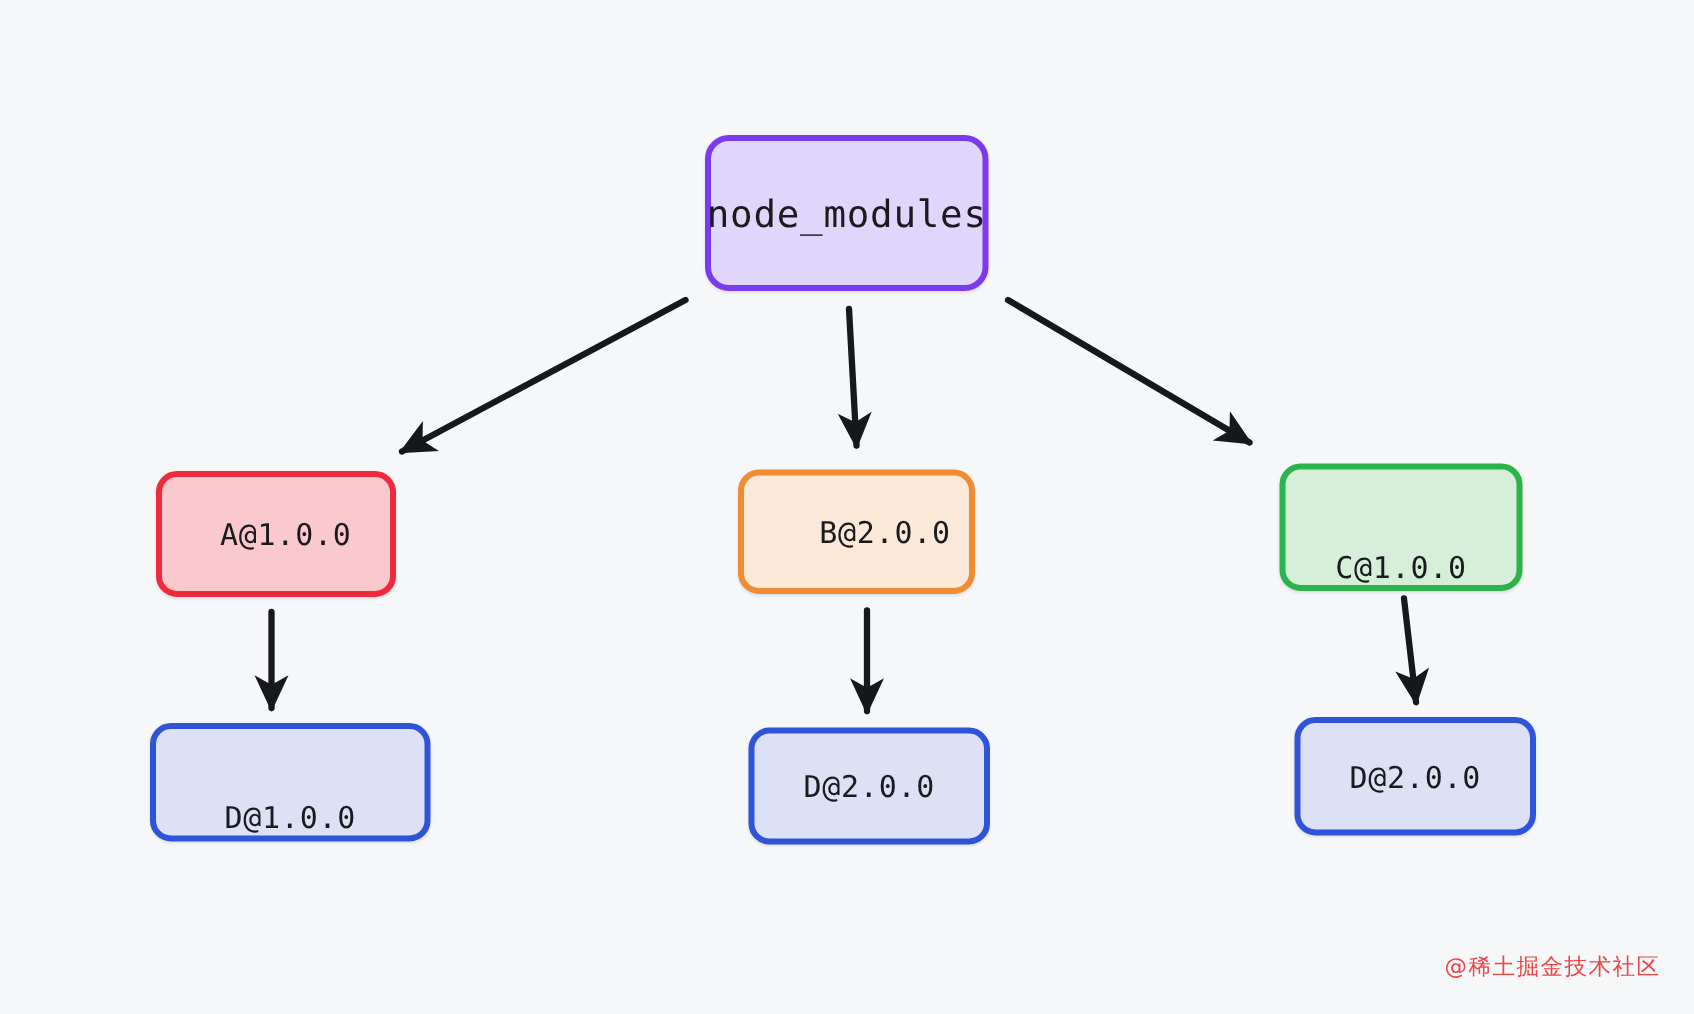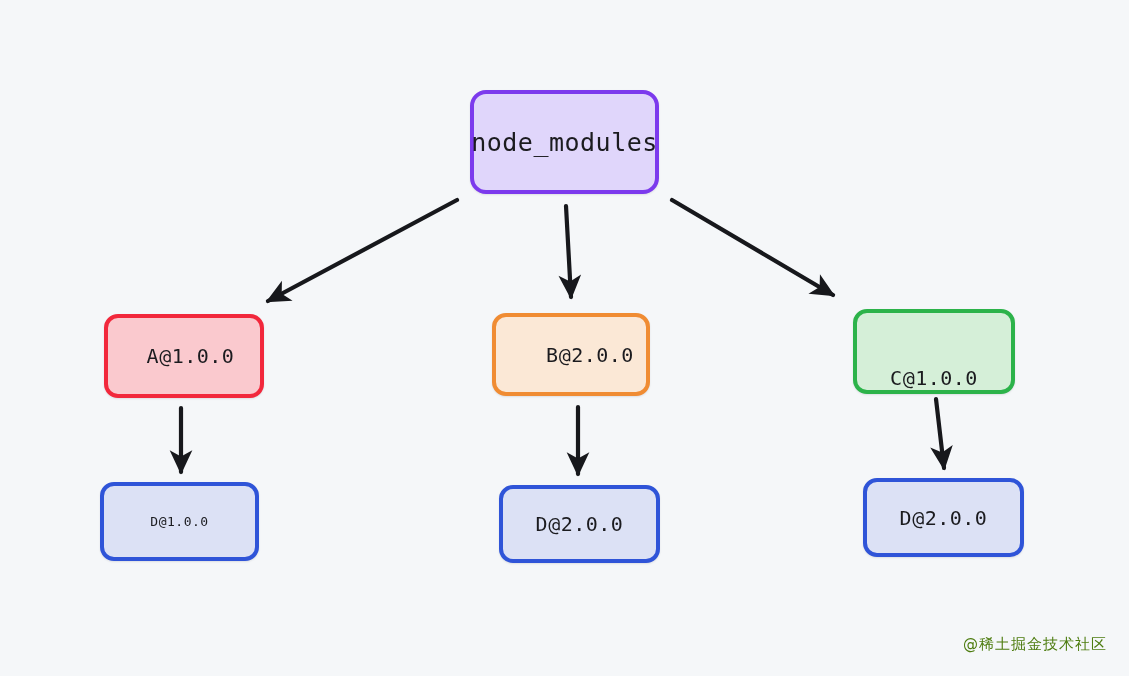--- a/index.html
+++ b/index.html
@@ -81,26 +81,27 @@
     height: 85px;
     border-width: 4px;
     border-color: #2cb34a;
     background: #d5efd8;
     font-size: 20px;
     align-items: flex-end;
   }
   .node-d1 {
     left: 100px;
     top: 482px;
-    width: 159px;
+    width: 187px;
     height: 79px;
     border-width: 4px;
     border-color: #2f54d8;
     background: #dce1f5;
-    font-size: 13px;
+    font-size: 20px;
+    align-items: flex-end;
   }
   .node-d2 {
     left: 499px;
     top: 485px;
     width: 161px;
     height: 78px;
     border-width: 4px;
     border-color: #2f54d8;
     background: #dce1f5;
     font-size: 20px;
@@ -114,21 +115,21 @@
     border-color: #2f54d8;
     background: #dce1f5;
     font-size: 20px;
   }
   .watermark {
     position: absolute;
     right: 22px;
     bottom: 22px;
     font-family: "DejaVu Sans", sans-serif;
     font-size: 15px;
-    color: #4d7c0f;
+    color: #ef4444;
     letter-spacing: 1px;
     user-select: none;
   }
 </style>
 </head>
 <body>
 
 <div id="canvas">
 
   <svg id="edge-layer" width="1129" height="676" viewBox="0 0 1129 676">

